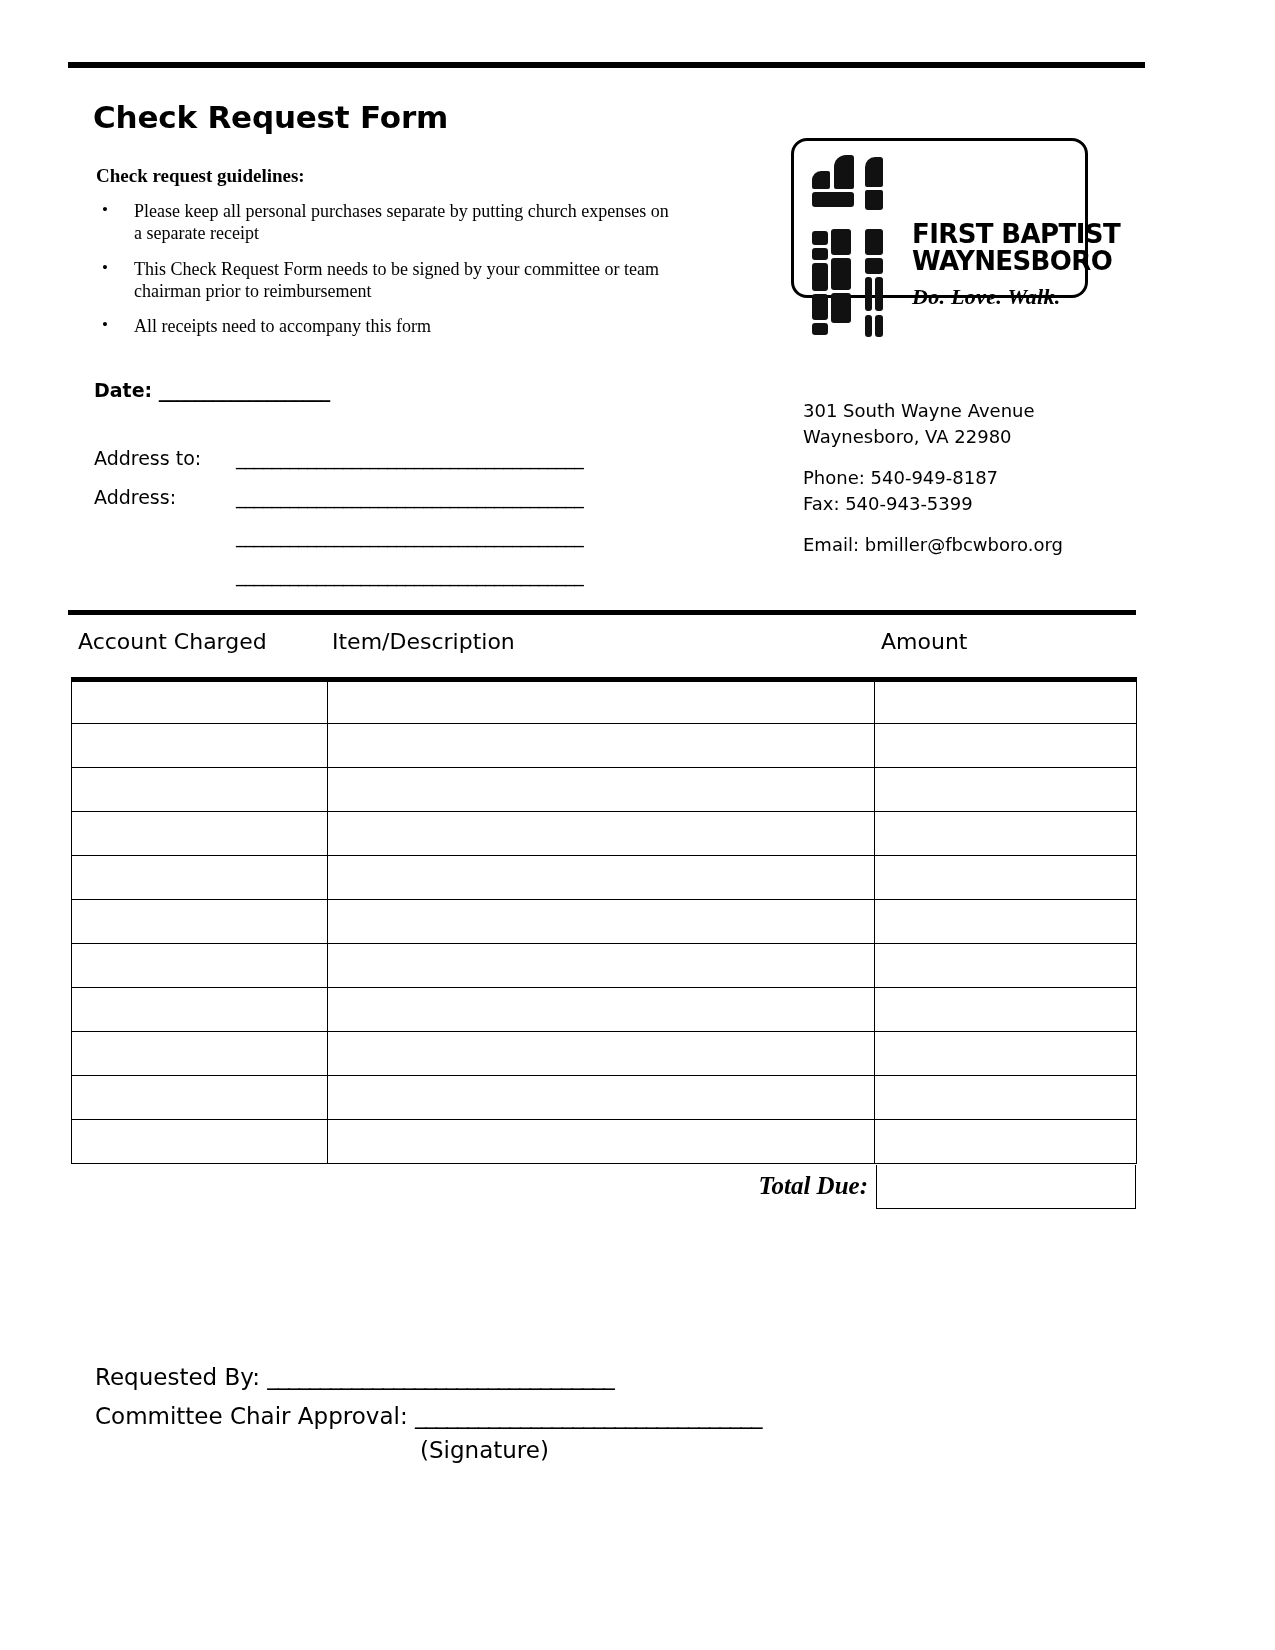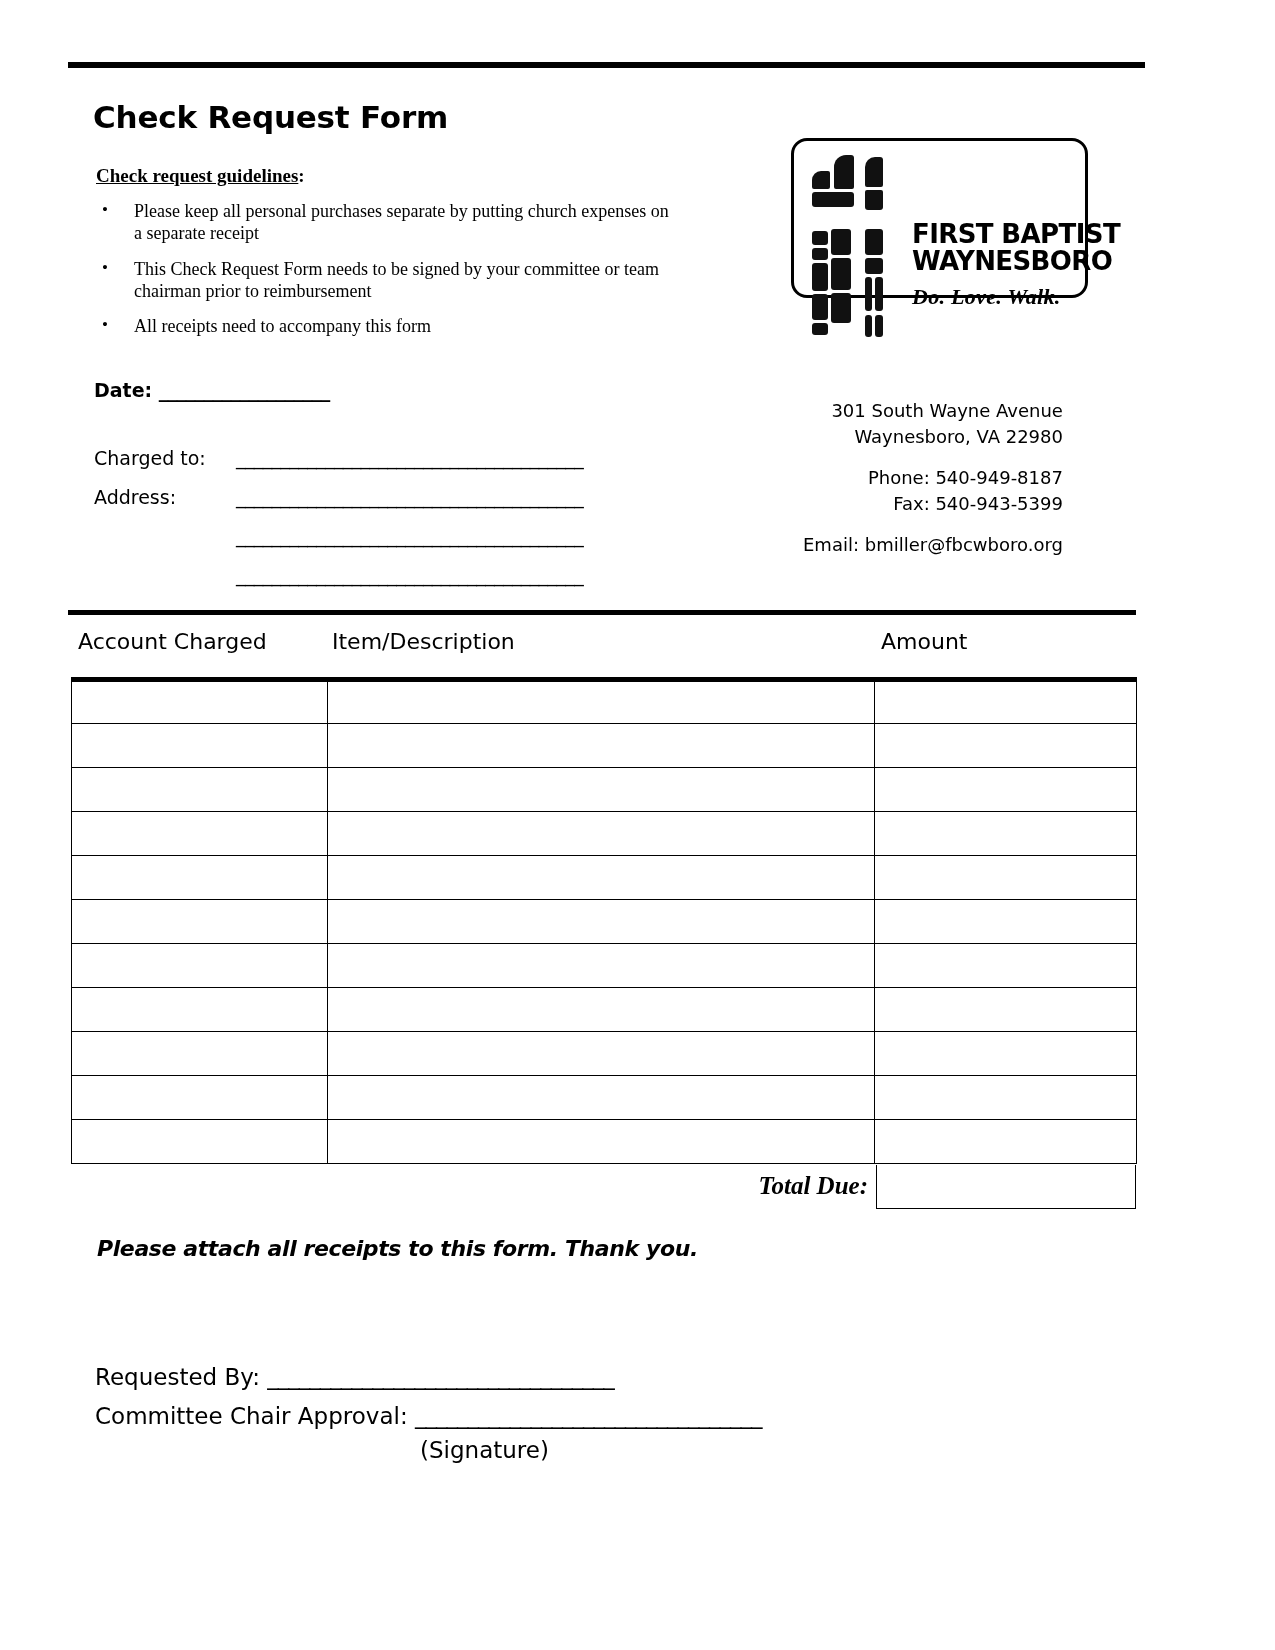--- a/index.html
+++ b/index.html
@@ -40,21 +40,21 @@
     position: absolute;
     left: 96px; top: 165px;
     width: 580px;
   }
   .guidelines-head {
     font-family: "Liberation Serif", serif;
     font-size: 19px;
     font-weight: bold;
     margin-bottom: 13px;
   }
-  .guidelines-head .u { text-decoration: underline; }
+  .guidelines-head .u { }
   .guidelines-list {
     list-style: none;
     margin: 0;
     padding: 0;
   }
   .guidelines-list li {
     position: relative;
     font-family: "Liberation Serif", serif;
     font-size: 18px;
     line-height: 1.24;
@@ -141,21 +141,20 @@
   }
 
   
   .contact {
     position: absolute;
     left: 803px; top: 398px;
     font-family: "DejaVu Sans", sans-serif;
     font-size: 18px;
     line-height: 1.42;
     white-space: nowrap;
-    text-align: right;
   }
   .contact .gap { height: 16px; }
 
   
   .mid-rule {
     position: absolute;
     left: 68px; top: 610px;
     width: 1068px; height: 5px;
     background: #000;
   }
@@ -266,21 +265,21 @@
       <li><span class="bullet">•</span><span>Please keep all personal purchases separate by putting church expenses on a separate receipt</span></li>
       <li><span class="bullet">•</span><span>This Check Request Form needs to be signed by your committee or team chairman prior to reimbursement</span></li>
       <li><span class="bullet">•</span><span>All receipts need to accompany this form</span></li>
     </ul>
   </div>
 
   <div class="date-row"><span>Date:</span> <span class="blank">___________________</span></div>
 
   <div class="payable-block">
     <div class="pb-line">
-      <span class="pb-label">Charged to:</span>
+      <span class="pb-label">Address to:</span>
       <span class="pb-blank">_______________________________________</span>
     </div>
     <div class="pb-line">
       <span class="pb-label">Address:</span>
       <span class="pb-blank">_______________________________________</span>
     </div>
     <div class="pb-line cont">
       <span class="pb-blank">_______________________________________</span>
     </div>
     <div class="pb-line cont">
@@ -396,21 +395,20 @@
           <td class="col-amount"></td>
         </tr>
     </tbody>
   </table>
 
   <div class="total-wrap">
     <div class="total-label">Total Due:</div>
     <div class="total-box"></div>
   </div>
 
-  <div class="attach-note">Please attach all receipts to this form. Thank you.</div>
 
   <div class="sig-block">
     <div class="sig-line"><span>Requested By:</span> <span class="blank">_________________________________</span></div>
     <div class="sig-line"><span>Committee Chair Approval:</span> <span class="blank">_________________________________</span></div>
   </div>
   <div class="sig-caption">(Signature)</div>
 
 </div>
 
 </body></html>

